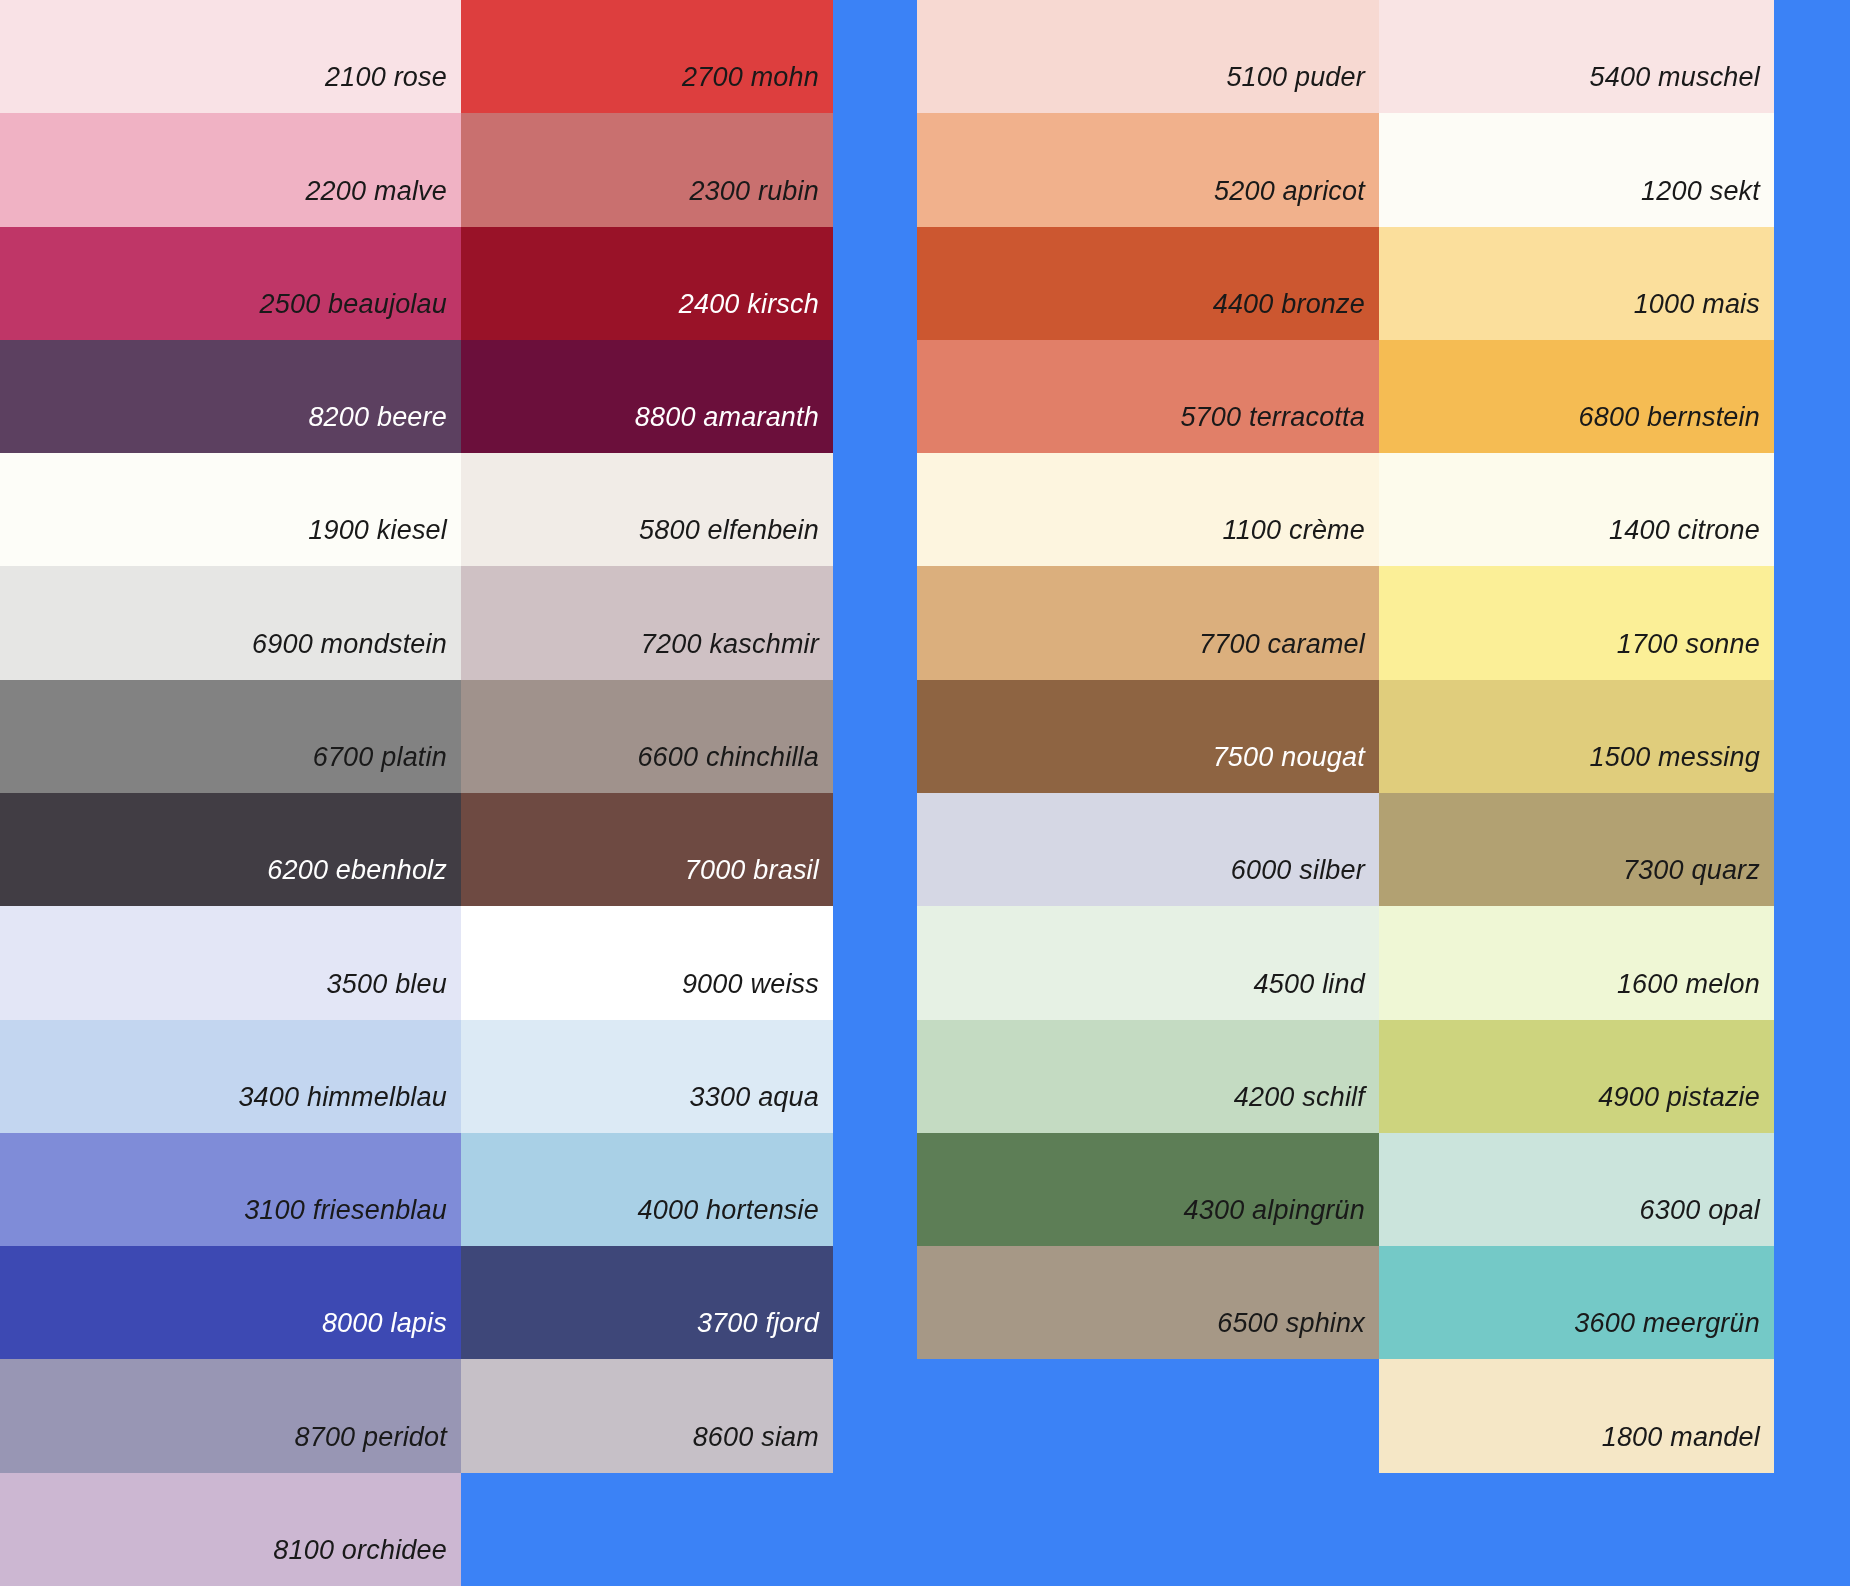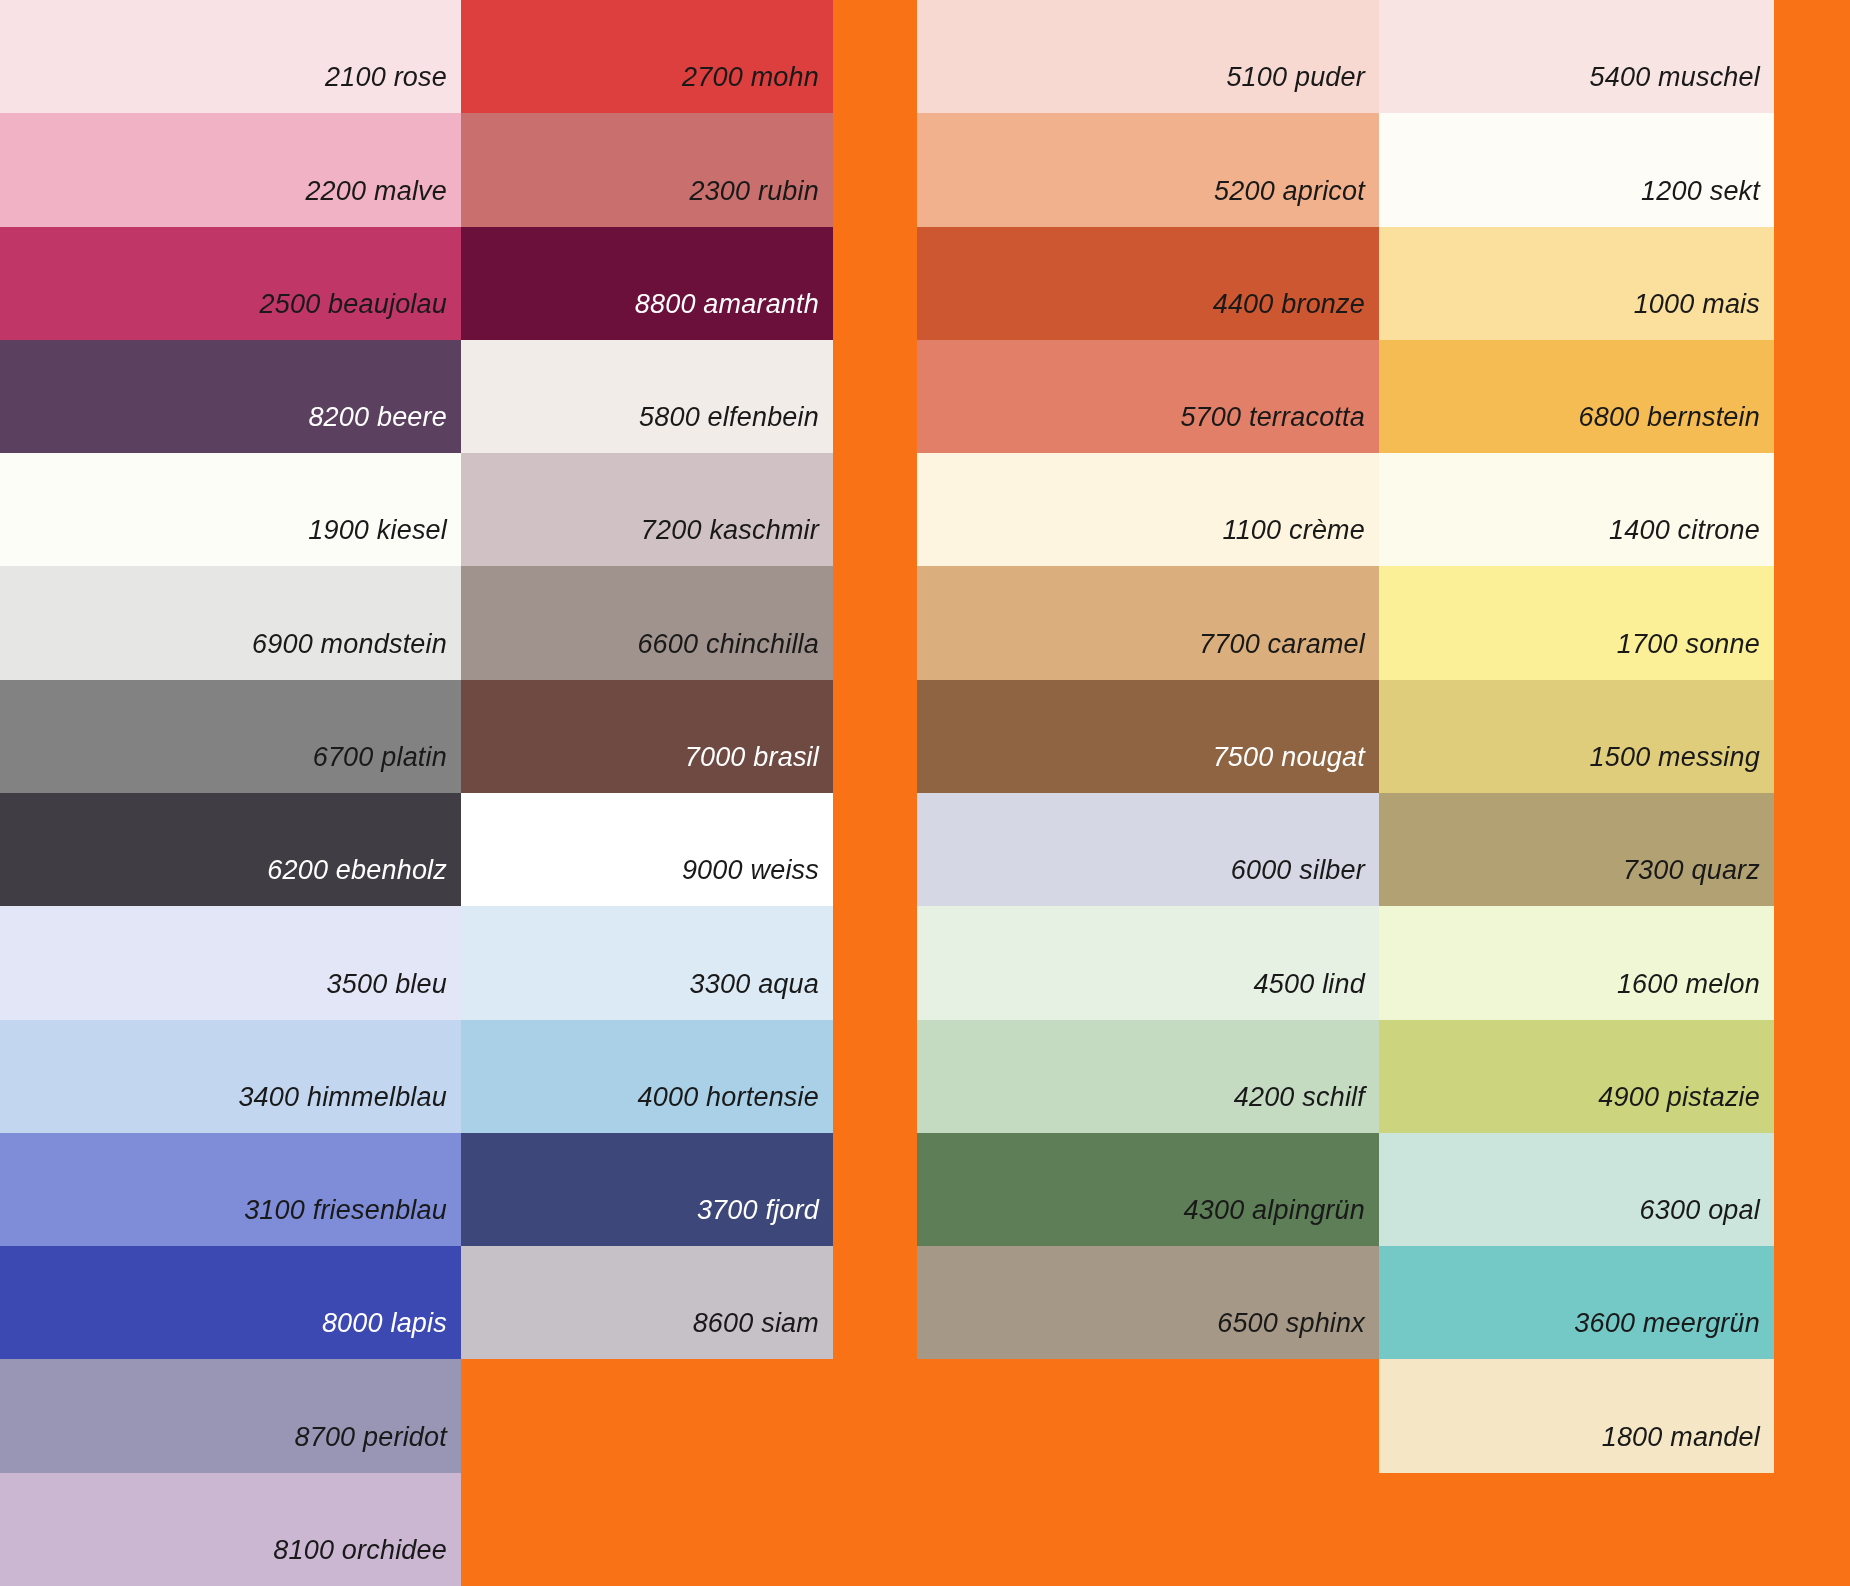--- a/index.html
+++ b/index.html
@@ -10,21 +10,21 @@
   body {
     width: 1850px;
     height: 1586px;
     font-family: "Liberation Sans", sans-serif;
     overflow: hidden;
   }
   #palette {
     position: relative;
     width: 1850px;
     height: 1586px;
-    background: #f97316;
+    background: #3b82f6;
   }
   .swatch-column {
     position: absolute;
     top: 0;
     height: 1586px;
   }
   .swatch {
     position: relative;
     box-sizing: border-box;
     width: 100%;
@@ -96,20 +96,23 @@
         <span class="swatch-label" style="color: rgb(25, 25, 25);">8100 orchidee</span>
       </div>
     </div>
     <div class="swatch-column col-2">
       <div class="swatch" style="background-color: rgb(221, 62, 62);">
         <span class="swatch-label" style="color: rgb(25, 25, 25);">2700 mohn</span>
       </div>
       <div class="swatch" style="background-color: rgb(201, 112, 111);">
         <span class="swatch-label" style="color: rgb(25, 25, 25);">2300 rubin</span>
       </div>
+      <div class="swatch" style="background-color: rgb(153, 18, 40);">
+        <span class="swatch-label" style="color: rgb(255, 255, 255);">2400 kirsch</span>
+      </div>
       <div class="swatch" style="background-color: rgb(107, 15, 59);">
         <span class="swatch-label" style="color: rgb(255, 255, 255);">8800 amaranth</span>
       </div>
       <div class="swatch" style="background-color: rgb(241, 236, 231);">
         <span class="swatch-label" style="color: rgb(25, 25, 25);">5800 elfenbein</span>
       </div>
       <div class="swatch" style="background-color: rgb(207, 193, 196);">
         <span class="swatch-label" style="color: rgb(25, 25, 25);">7200 kaschmir</span>
       </div>
       <div class="swatch" style="background-color: rgb(160, 146, 140);">

